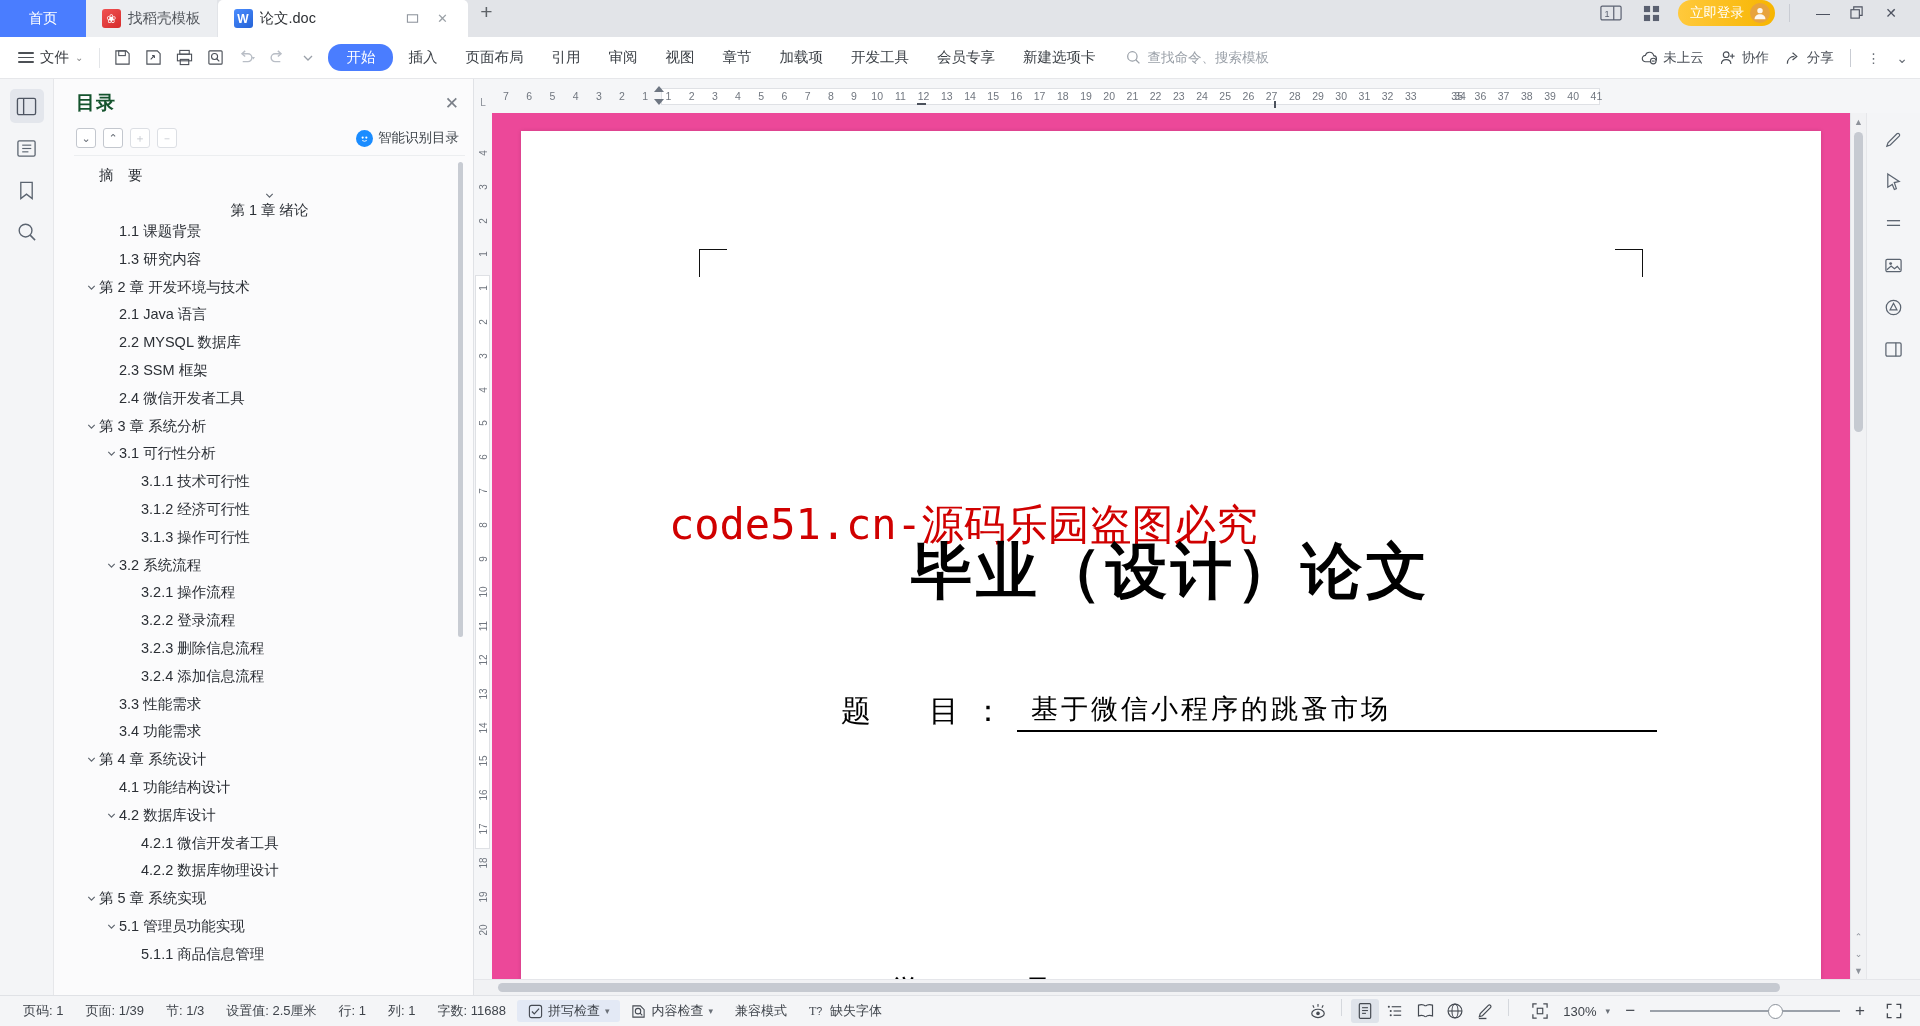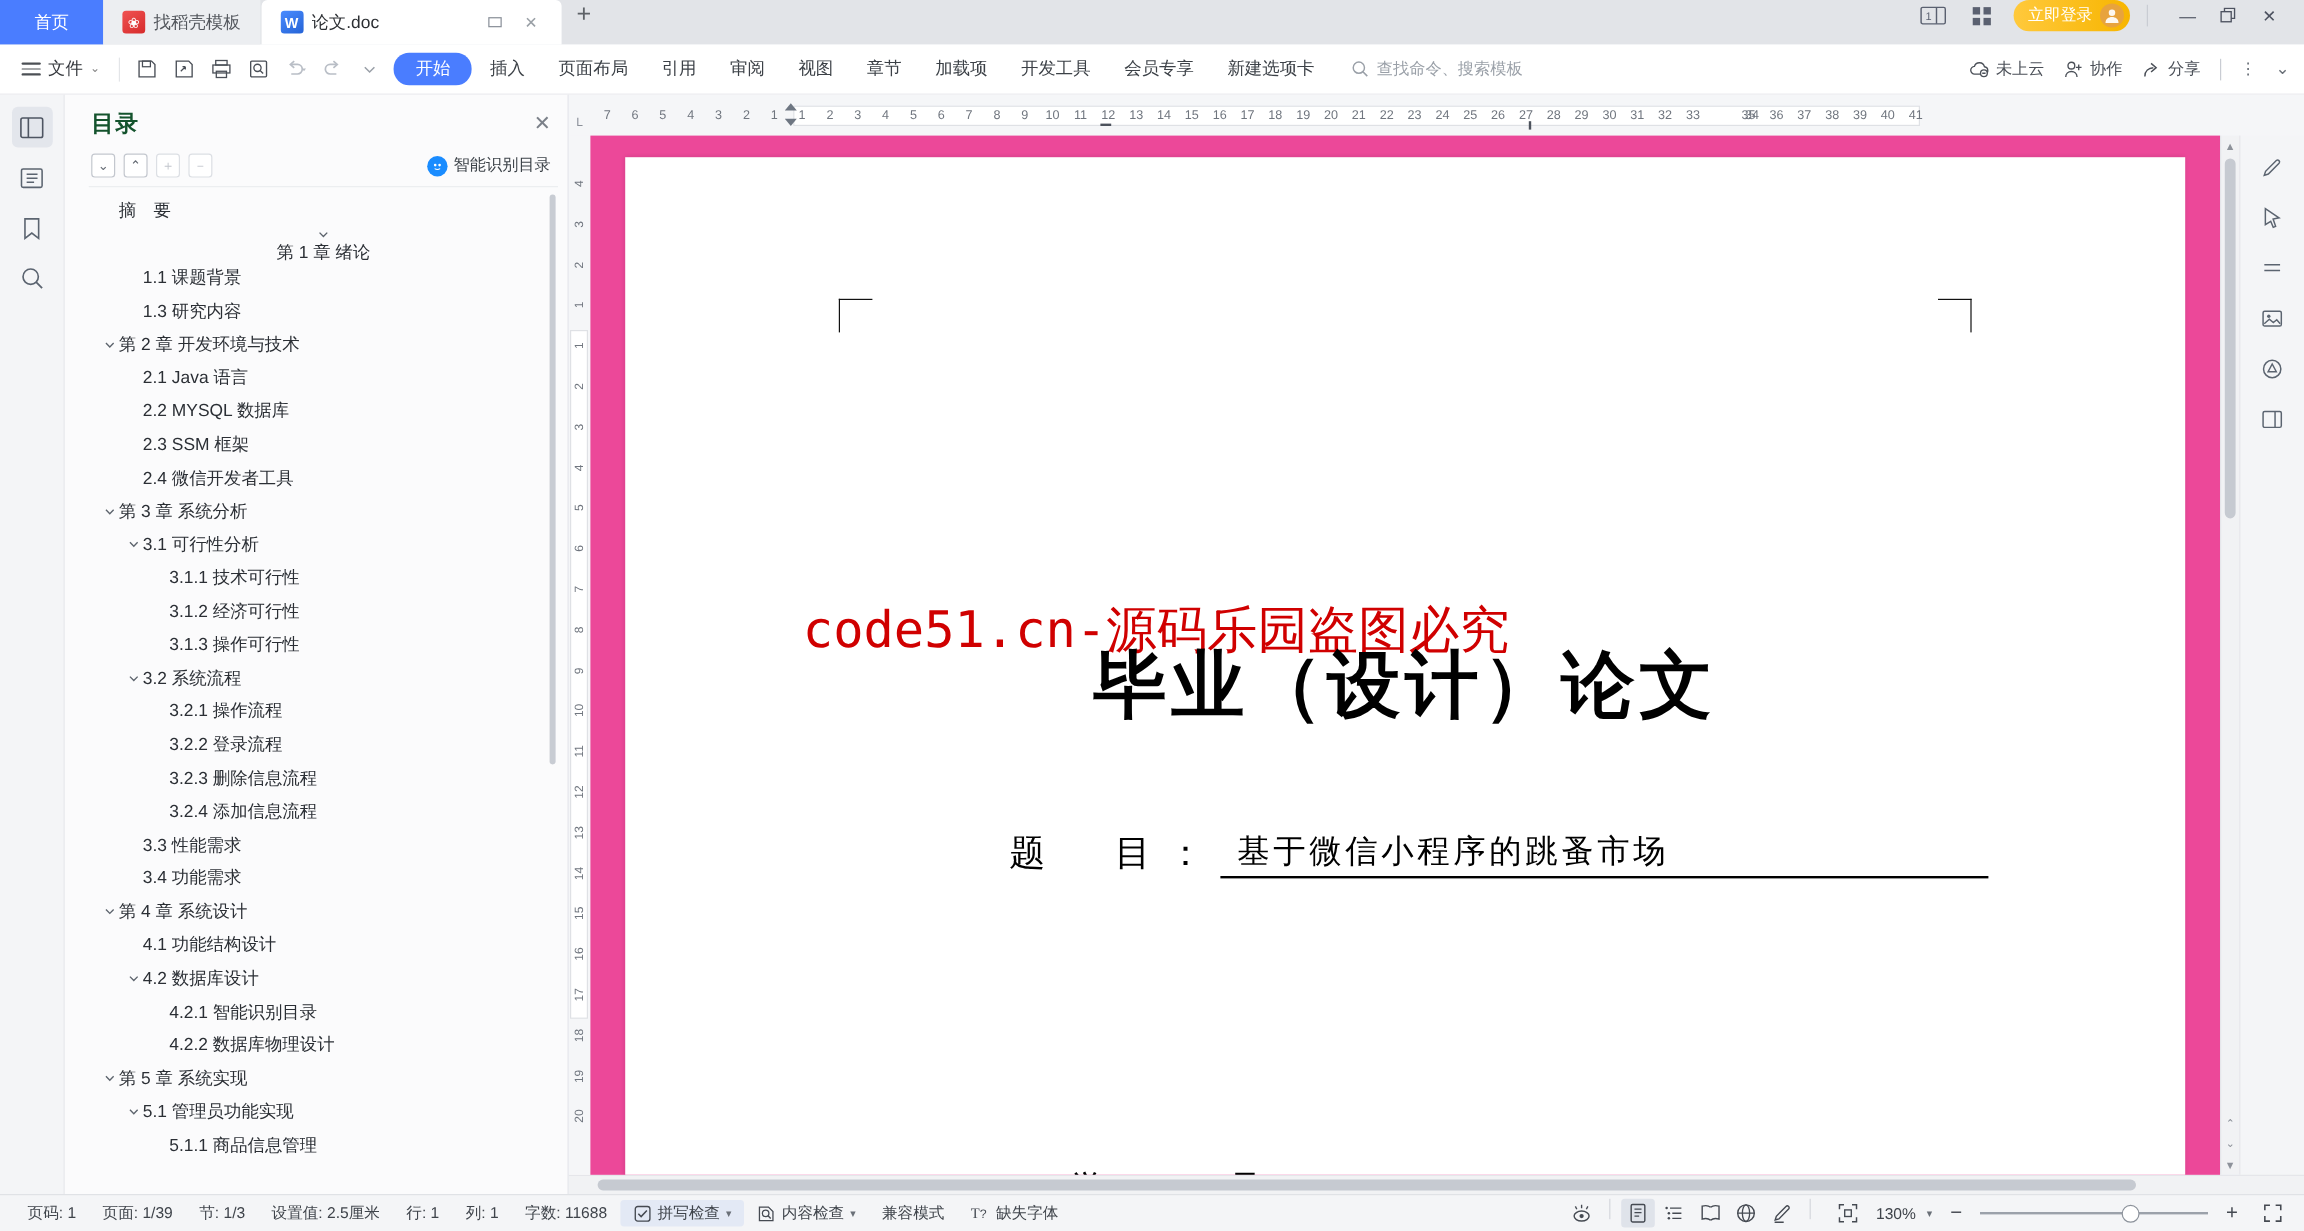--- a/index.html
+++ b/index.html
@@ -521,21 +521,21 @@
             <div class="row" style="padding-left: 30px;">
               <span class="carat">
                 <svg width="11" height="11" viewBox="0 0 12 12">
                   <polyline points="2.5,4.2 6,7.8 9.5,4.2" fill="none" stroke="#5d646d" stroke-width="1.25"></polyline>
                 </svg>
               </span>
               <span class="lbl">4.2 数据库设计</span>
             </div>
             <div class="row" style="padding-left: 52px;">
               <span class="carat"></span>
-              <span class="lbl">4.2.1 智能识别目录</span>
+              <span class="lbl">4.2.1 微信开发者工具</span>
             </div>
             <div class="row" style="padding-left: 52px;">
               <span class="carat"></span>
               <span class="lbl">4.2.2 数据库物理设计</span>
             </div>
             <div class="row" style="padding-left: 10px;">
               <span class="carat">
                 <svg width="11" height="11" viewBox="0 0 12 12">
                   <polyline points="2.5,4.2 6,7.8 9.5,4.2" fill="none" stroke="#5d646d" stroke-width="1.25"></polyline>
                 </svg>

